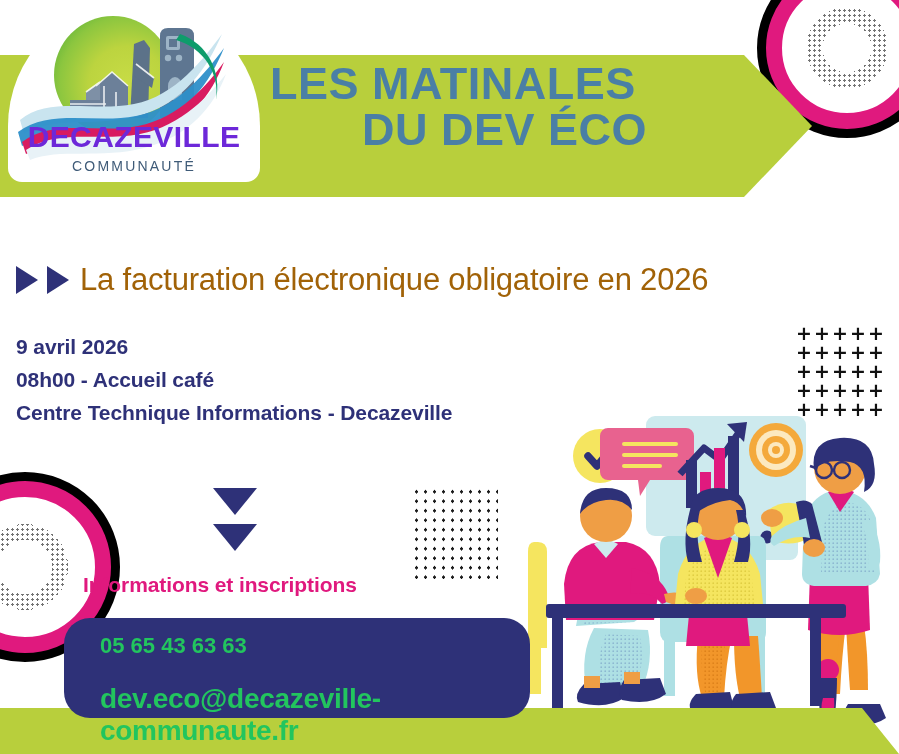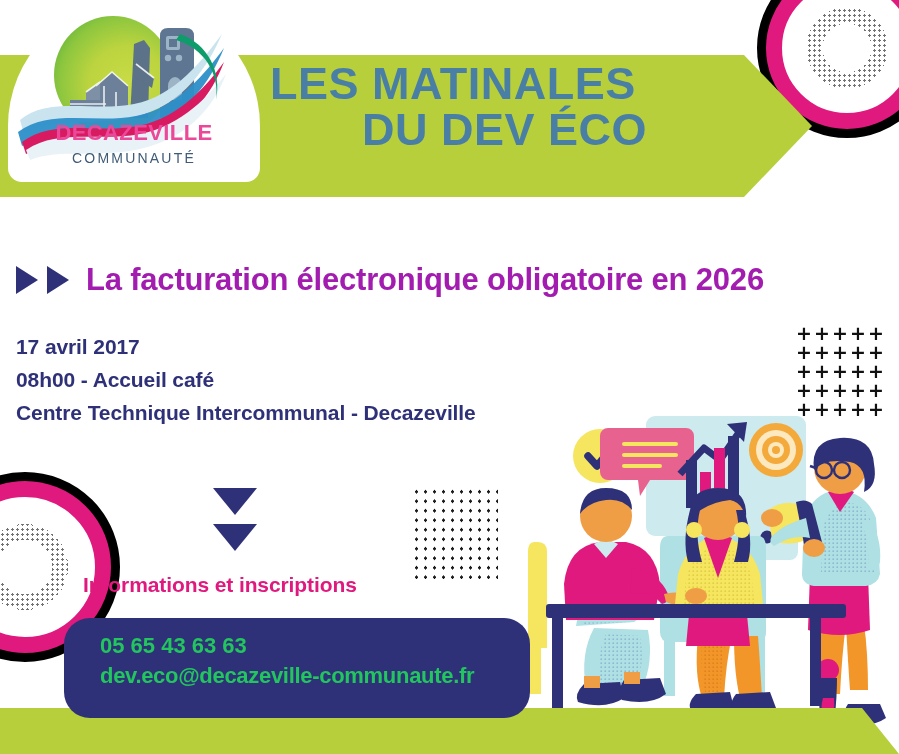--- a/index.html
+++ b/index.html
@@ -65,40 +65,40 @@
   #logo .greenball{
     position:absolute; left:46px; top:16px; width:118px; height:118px;
     border-radius:50%;
     background:radial-gradient(circle at 62% 58%, #C8DC46 0%, #BCD43F 38%, #8CC63F 68%, #3FA535 100%);
   }
   #logo svg{ position:absolute; left:0; top:0; }
   #logo .brand{
     position:absolute; left:0; right:0; top:120px; text-align:center;
   }
   #logo .brand .b1{
-    display:block; color:#ec4899; font-weight:bold;
-    font-size:22px; letter-spacing:0.4px;
+    display:block; color:#6d28d9; font-weight:bold;
+    font-size:30px; letter-spacing:0.4px;
   }
   #logo .brand .b2{
     display:block; color:#3F5B78; font-weight:normal;
     font-size:14px; letter-spacing:2.2px; margin-top:4px;
   }
 
   
   #headline{
     position:absolute; left:16px; top:262px; z-index:5;
     display:flex; align-items:center; gap:9px;
   }
   .tri-right{
     width:0; height:0; border-left:22px solid #2E3178;
     border-top:14px solid transparent; border-bottom:14px solid transparent;
   }
   #headline-text{
-    color:#a21caf; font-weight:bold; font-size:31px;
-    letter-spacing:-0.2px; margin-left:8px; white-space:nowrap;
+    color:#a16207; font-weight:normal; font-size:31px;
+    letter-spacing:-0.2px; margin-left:2px; white-space:nowrap;
   }
 
   
   #details{
     position:absolute; left:16px; top:330px; z-index:5;
     color:#2E3178; font-weight:bold; font-size:21px; line-height:33px;
     letter-spacing:-0.1px;
   }
 
   
@@ -136,21 +136,21 @@
   }
   #contact-pill{
     position:absolute; left:64px; top:618px; width:466px; height:100px;
     background:#2E3178; border-radius:26px; z-index:6;
     padding:15px 0 0 36px; color:#22c55e;
   }
   #contact-pill .phone{
     display:block; font-weight:bold; font-size:22px; letter-spacing:0px;
   }
   #contact-pill .email{
-    display:block; font-weight:bold; font-size:22px; margin-top:4px;
+    display:block; font-weight:bold; font-size:28px; margin-top:24px;
     letter-spacing:-0.3px;
   }
 
   
   #illustration{ position:absolute; left:528px; top:398px; z-index:3; }
 
   
   #footer-bar{
     position:absolute; left:0; bottom:0; width:899px; height:46px;
     background:#B8CF3C; z-index:4;
@@ -228,23 +228,23 @@
   </div>
 </div>
 
 <div id="headline">
   <span class="tri-right"></span>
   <span class="tri-right"></span>
   <span id="headline-text">La facturation électronique obligatoire en 2026</span>
 </div>
 
 <div id="details">
-  <div>17 avril 2017</div>
+  <div>9 avril 2026</div>
   <div>08h00 - Accueil café</div>
-  <div>Centre Technique Intercommunal - Decazeville</div>
+  <div>Centre Technique Informations - Decazeville</div>
 </div>
 
 <div id="plus-grid">
     <span>+</span>
     <span>+</span>
     <span>+</span>
     <span>+</span>
     <span>+</span>
     <span>+</span>
     <span>+</span>

